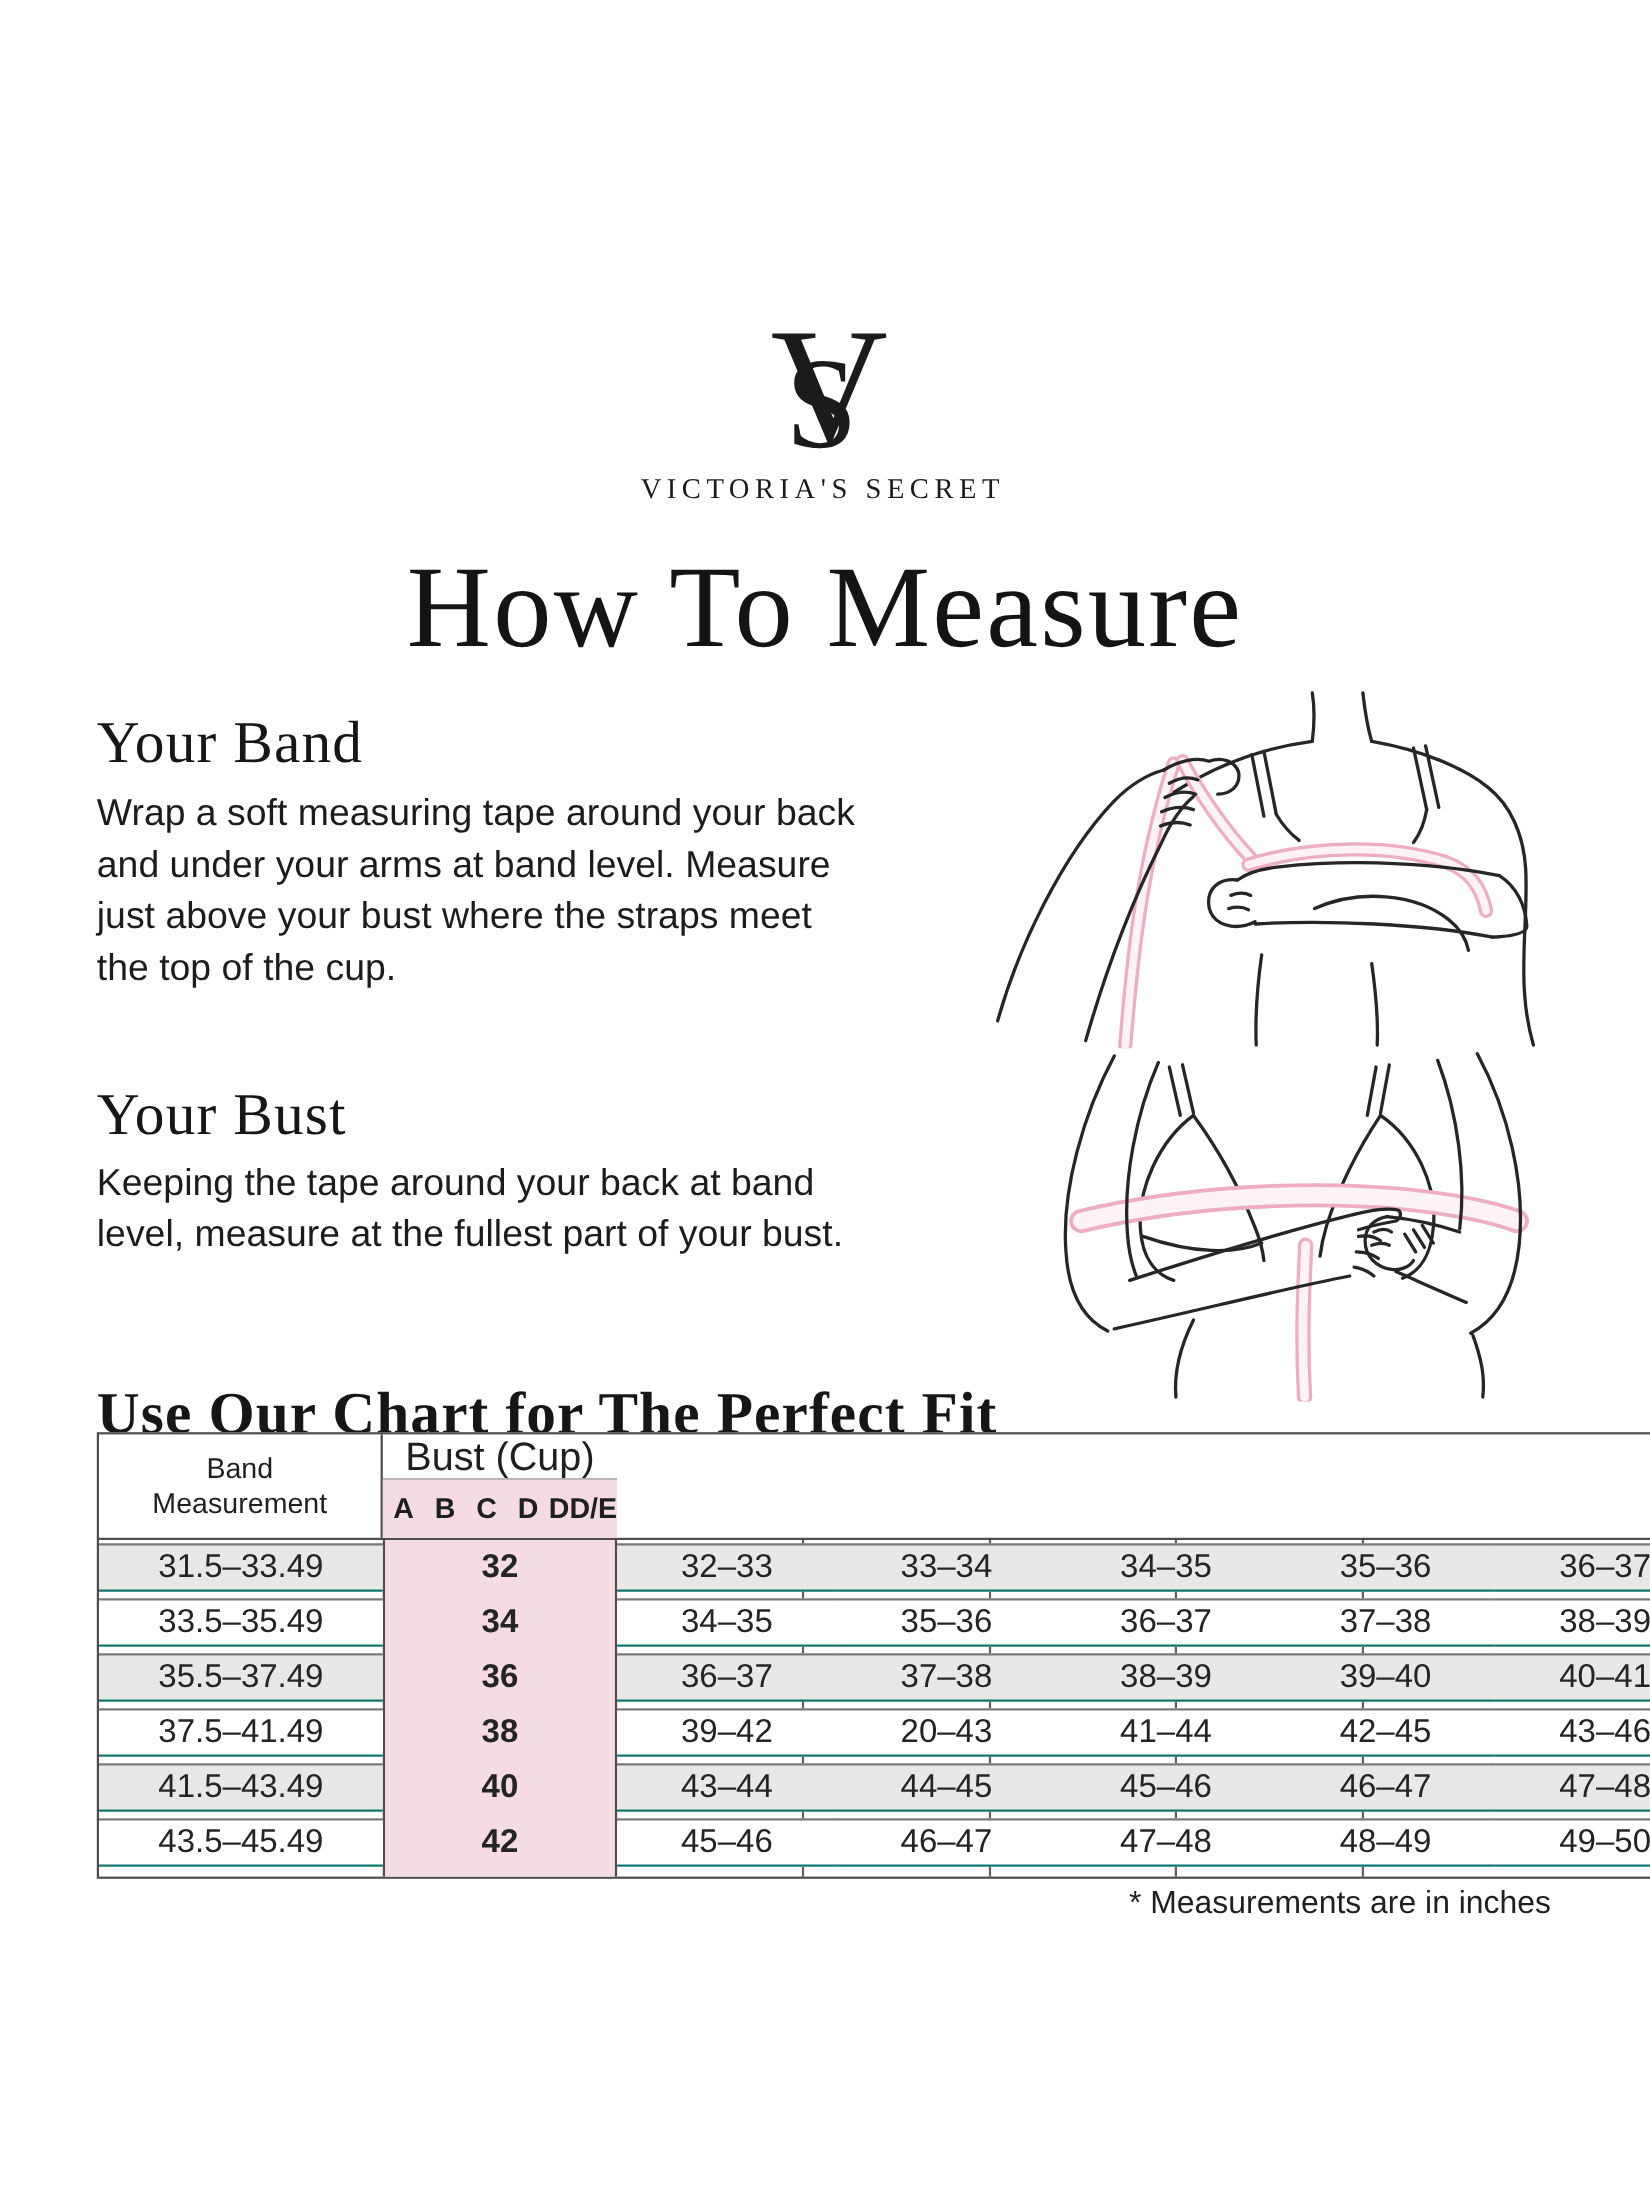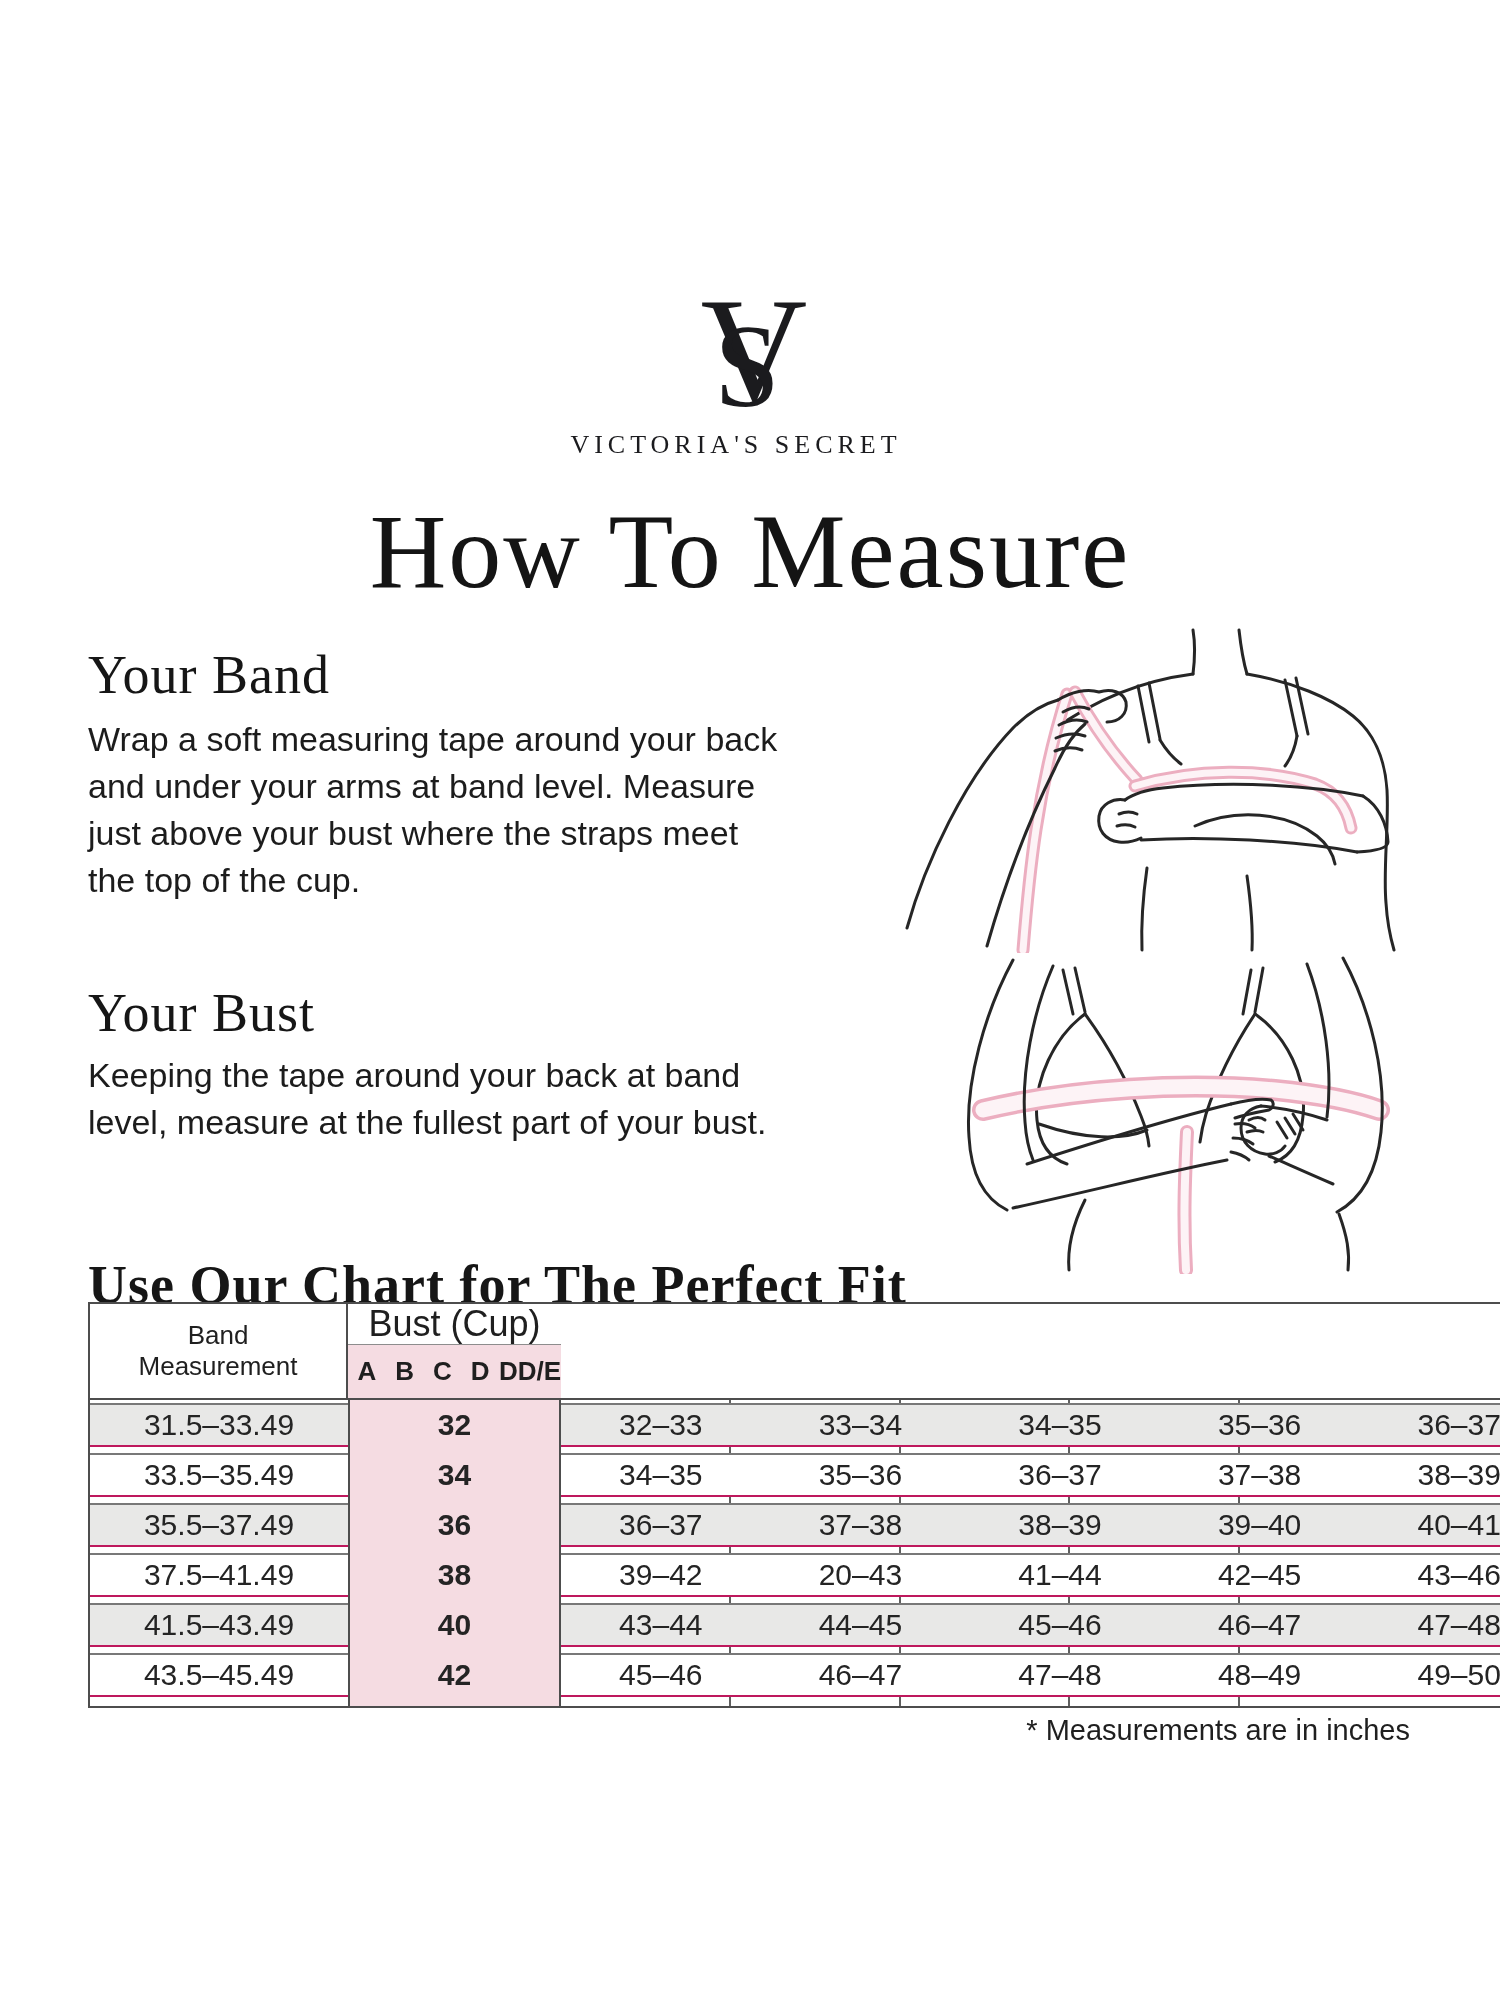--- a/index.html
+++ b/index.html
@@ -5,21 +5,21 @@
   html,body{margin:0;padding:0;background:#ffffff;}
   #page{
     position:relative;width:1500px;height:2000px;background:#ffffff;overflow:hidden;
     font-family:"Liberation Sans","DejaVu Sans",sans-serif;color:#1f1f1f;
   }
   .serif{font-family:"Liberation Serif","DejaVu Serif",serif;font-weight:400;}
 
   
   #monogram{position:absolute;left:686px;top:284px;width:128px;height:142px;overflow:visible;}
   #wordmark{
-    position:absolute;left:4px;top:430px;width:1464px;text-align:center;
+    position:absolute;left:16px;top:430px;width:1464px;text-align:center;
     font-size:26px;letter-spacing:5px;color:#1b1b1e;
   }
   #page-title{
     position:absolute;left:0;top:496px;width:1500px;text-align:center;
     font-size:106px;letter-spacing:2px;color:#141414;line-height:1.05;
   }
 
   
   .section-heading{
     position:absolute;left:88px;font-size:54px;letter-spacing:1px;color:#161616;line-height:1.1;
@@ -63,21 +63,21 @@
   #vsep-1{left:639px;} #vsep-2{left:809px;} #vsep-3{left:978px;} #vsep-4{left:1148px;}
   .trow{
     position:relative;display:grid;grid-template-columns:258px 213px repeat(5,1fr);
     height:44px;margin-bottom:6px;
   }
   .trow:last-child{margin-bottom:0;}
   .cell{
     display:flex;align-items:center;justify-content:center;box-sizing:border-box;
     font-size:30px;color:#242424;height:44px;
   }
-  .c-bm,.c-cup{border-top:2px solid #787878;border-bottom:2px solid #be185d;background:var(--bg);}
+  .c-bm,.c-cup{border-top:2px solid #787878;border-bottom:2px solid #0f766e;background:var(--bg);}
   .c-bs{font-weight:bold;background:transparent;}
   .row-gray{--bg:#e8e8e7;}
   .row-white{--bg:#ffffff;}
 
   #footnote{
     position:absolute;left:88px;top:1714px;width:1322px;text-align:right;
     font-size:29px;color:#1f1f1f;
   }
 </style>
 </head>

